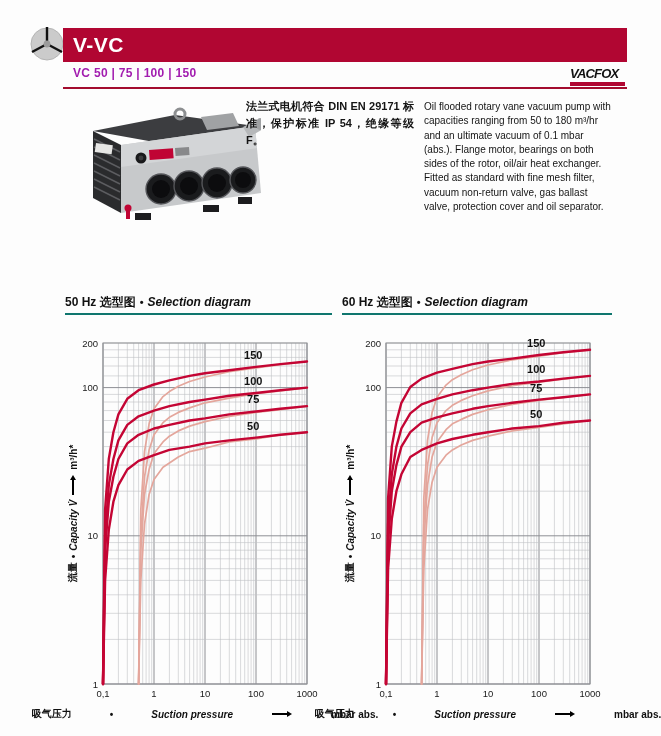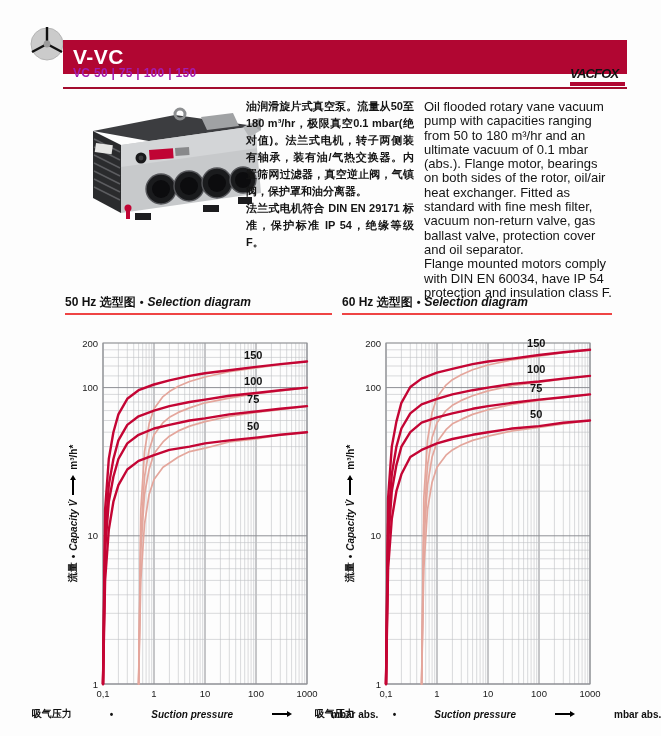--- a/index.html
+++ b/index.html
@@ -2,37 +2,37 @@
 <html><head>
 <meta charset="utf-8">
 <title>V-VC datasheet</title>
 <style>
   html,body{margin:0;padding:0;}
   body{font-family:"Liberation Sans", sans-serif; background:#ffffff;}
   .page{position:relative;width:661px;height:736px;background:#fdfdfd;overflow:hidden;}
 
   
   .fan{position:absolute;left:27px;top:24px;}
-  .banner{position:absolute;left:63px;top:40px;width:564px;height:34px;background:#b10632;color:#fff;
+  .banner{position:absolute;left:63px;top:28px;width:564px;height:34px;background:#b10632;color:#fff;
           font-size:21px;font-weight:bold;line-height:34px;padding-left:10px;box-sizing:border-box;letter-spacing:.5px;}
   .models{position:absolute;left:73px;top:66px;font-size:12px;font-weight:bold;color:#a21caf;letter-spacing:.3px;}
   .brand{position:absolute;left:570px;top:66px;width:57px;text-align:left;font-size:13px;font-weight:bold;
          font-style:italic;color:#111;letter-spacing:-.8px;}
   .brand-bar{position:absolute;left:570px;top:82px;width:55px;height:4px;background:#b10632;}
   .rule{position:absolute;left:63px;top:87px;width:564px;height:2px;background:#a30c2e;}
 
   
   .photo{position:absolute;left:83px;top:101px;}
   .zh{position:absolute;left:246px;top:98px;width:168px;font-size:11px;line-height:17px;color:#141414;
       font-weight:600;text-align:justify;}
   .zh p, .en p{margin:0;}
-  .en{position:absolute;left:424px;top:100px;width:188px;font-size:13px;line-height:14.3px;color:#141414;}
+  .en{position:absolute;left:424px;top:100px;width:188px;font-size:10px;line-height:14.3px;color:#141414;}
 
   
-  .ctitle{position:absolute;top:294px;height:16px;border-bottom:2px solid #ef4444;padding-bottom:3px;
+  .ctitle{position:absolute;top:294px;height:16px;border-bottom:2px solid #0f766e;padding-bottom:3px;
           font-size:12px;font-weight:bold;color:#111;white-space:nowrap;}
   .ctitle .it{font-style:italic;}
   .ctitle .bull{margin:0 4px;font-size:11px;}
   #ctitle-0{left:65px;width:267px;}
   #ctitle-1{left:342px;width:270px;}
   .chart{position:absolute;top:318px;}
   #chart-0{left:65px;}
   #chart-1{left:342px;}
   svg text{font-family:"Liberation Sans", sans-serif;}
   .tick{font-size:9.5px;fill:#1a1a1a;}
@@ -112,26 +112,24 @@
         <circle cx="160" cy="79" r="13" fill="none" stroke="#55565a" stroke-width="1.4"></circle>
     </g>
     <circle cx="45" cy="107" r="3.5" fill="#c00434"></circle>
     <rect x="43" y="110" width="4" height="8" fill="#c00434"></rect>
     <rect x="52" y="112" width="16" height="7" fill="#1c1c1e"></rect>
     <rect x="120" y="104" width="16" height="7" fill="#1c1c1e"></rect>
     <rect x="155" y="96" width="14" height="7" fill="#1c1c1e"></rect>
   </svg>
 
   <div class="zh">
-    <p>油润滑旋片式真空泵。流量从50至180 m³/hr，极限真空0.1 mbar(绝对值)。法兰式电机，转子两侧装有轴承，装有油/气热交换器。内置筛网过滤器，真空逆止阀，气镇阀，保护罩和油分离器。</p>
     <p>法兰式电机符合 DIN EN 29171 标准，保护标准 IP 54，绝缘等级 F。</p>
   </div>
   <div class="en">
     <p>Oil flooded rotary vane vacuum pump with capacities ranging from 50 to 180 m³/hr and an ultimate vacuum of 0.1 mbar (abs.). Flange motor, bearings on both sides of the rotor, oil/air heat exchanger. Fitted as standard with fine mesh filter, vacuum non-return valve, gas ballast valve, protection cover and oil separator.</p>
-    <p>Flange mounted motors comply with DIN EN 60034, have IP 54 protection and insulation class F.</p>
   </div>
 
   <div class="ctitle" id="ctitle-0">
     <span>50 Hz 选型图</span><span class="bull">•</span><span class="it">Selection diagram</span>
   </div>
   <div class="ctitle" id="ctitle-1">
     <span>60 Hz 选型图</span><span class="bull">•</span><span class="it">Selection diagram</span>
   </div>
 
   <svg class="chart" id="chart-0" width="260" height="392">

